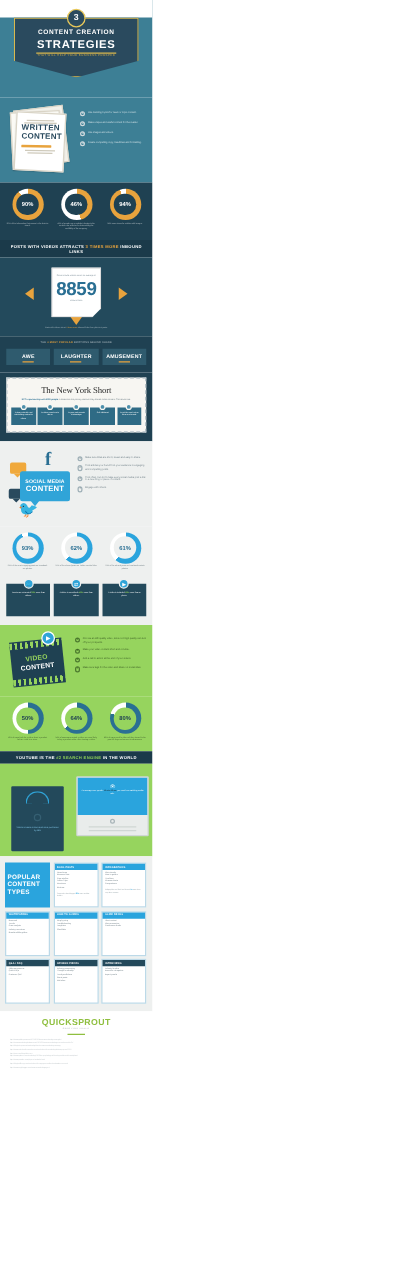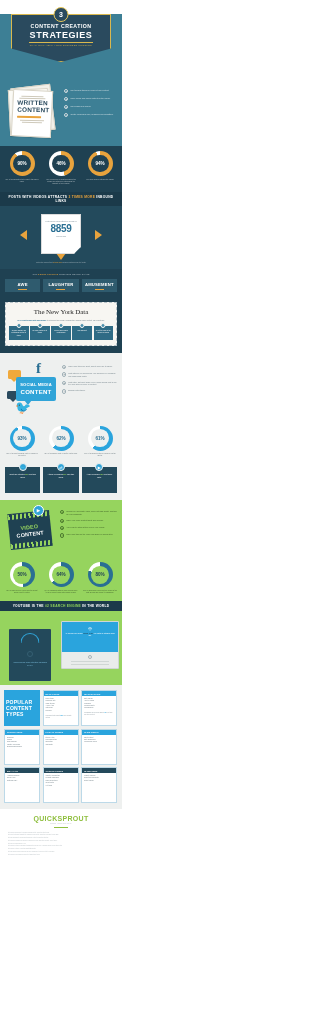--- a/index.html
+++ b/index.html
@@ -103,21 +103,21 @@
   
   .links { background:#234a5c; padding:7px 6px 5px; position:relative; }
   .arrow-wrap { position:relative; width:86px; height:44px; margin:0 auto; }
   .note {
     position:absolute; left:23px; top:1px; width:40px; height:40px;
     background:#ffffff; border:.4px solid #dcdcdc;
     clip-path: polygon(0 0, 100% 0, 100% 82%, 82% 100%, 0 100%);
     padding:5px 3px 0; text-align:center; z-index:2;
   }
   .note-top { color:#7c8e98; font-size:1.7px; line-height:1.4; }
-  .note-num { color:#2a6f93; font-size:10px; font-weight:bold; letter-spacing:-.3px; line-height:1; margin-top:1.5px; }
+  .note-num { color:#2a6f93; font-size:15px; font-weight:bold; letter-spacing:-.3px; line-height:1; margin-top:1.5px;text-align:right; }
   .note-bot { color:#7c8e98; font-size:1.7px; margin-top:1px; }
   .ar { position:absolute; width:0; height:0; }
   .ar-l { left:2px; top:17px; border-top:5px solid transparent; border-bottom:5px solid transparent; border-right:7px solid #e8a33d; }
   .ar-r { right:2px; top:17px; border-top:5px solid transparent; border-bottom:5px solid transparent; border-left:7px solid #e8a33d; }
   .ar-d { left:38px; bottom:-3px; border-left:5px solid transparent; border-right:5px solid transparent; border-top:7px solid #e8a33d; }
   .links-foot { color:rgba(255,255,255,.5); margin-top:5px; text-align:center; }
   .links-foot .hl { color:#e8a33d; }
 
   
   .emo { background:#1f4152; padding:4px 5px 6px; }
@@ -385,21 +385,21 @@
       </div>
       <div class="emo-card">
         <div class="emo-name">AMUSEMENT</div>
         <div class="emo-bar"></div>
       </div>
     </div>
   </div>
 
   <div class="sec nyt-wrap">
     <div class="nyt">
-      <div class="nyt-title">The New York Data</div>
+      <div class="nyt-title">The New York Short</div>
       <div class="nyt-sub"><span class="hl">NYT </span><span class="hl">in partnership with 2500 people</span><span> to determine the primary reasons they shared online content. The results are:</span></div>
       <div class="nyt-cards">
         <div class="nyt-card">
           <div class="nyt-dot"></div>
           <div class="nyt-ct">To bring valuable and entertaining content to others</div>
         </div>
         <div class="nyt-card">
           <div class="nyt-dot"></div>
           <div class="nyt-ct">To define ourselves to others</div>
         </div>

